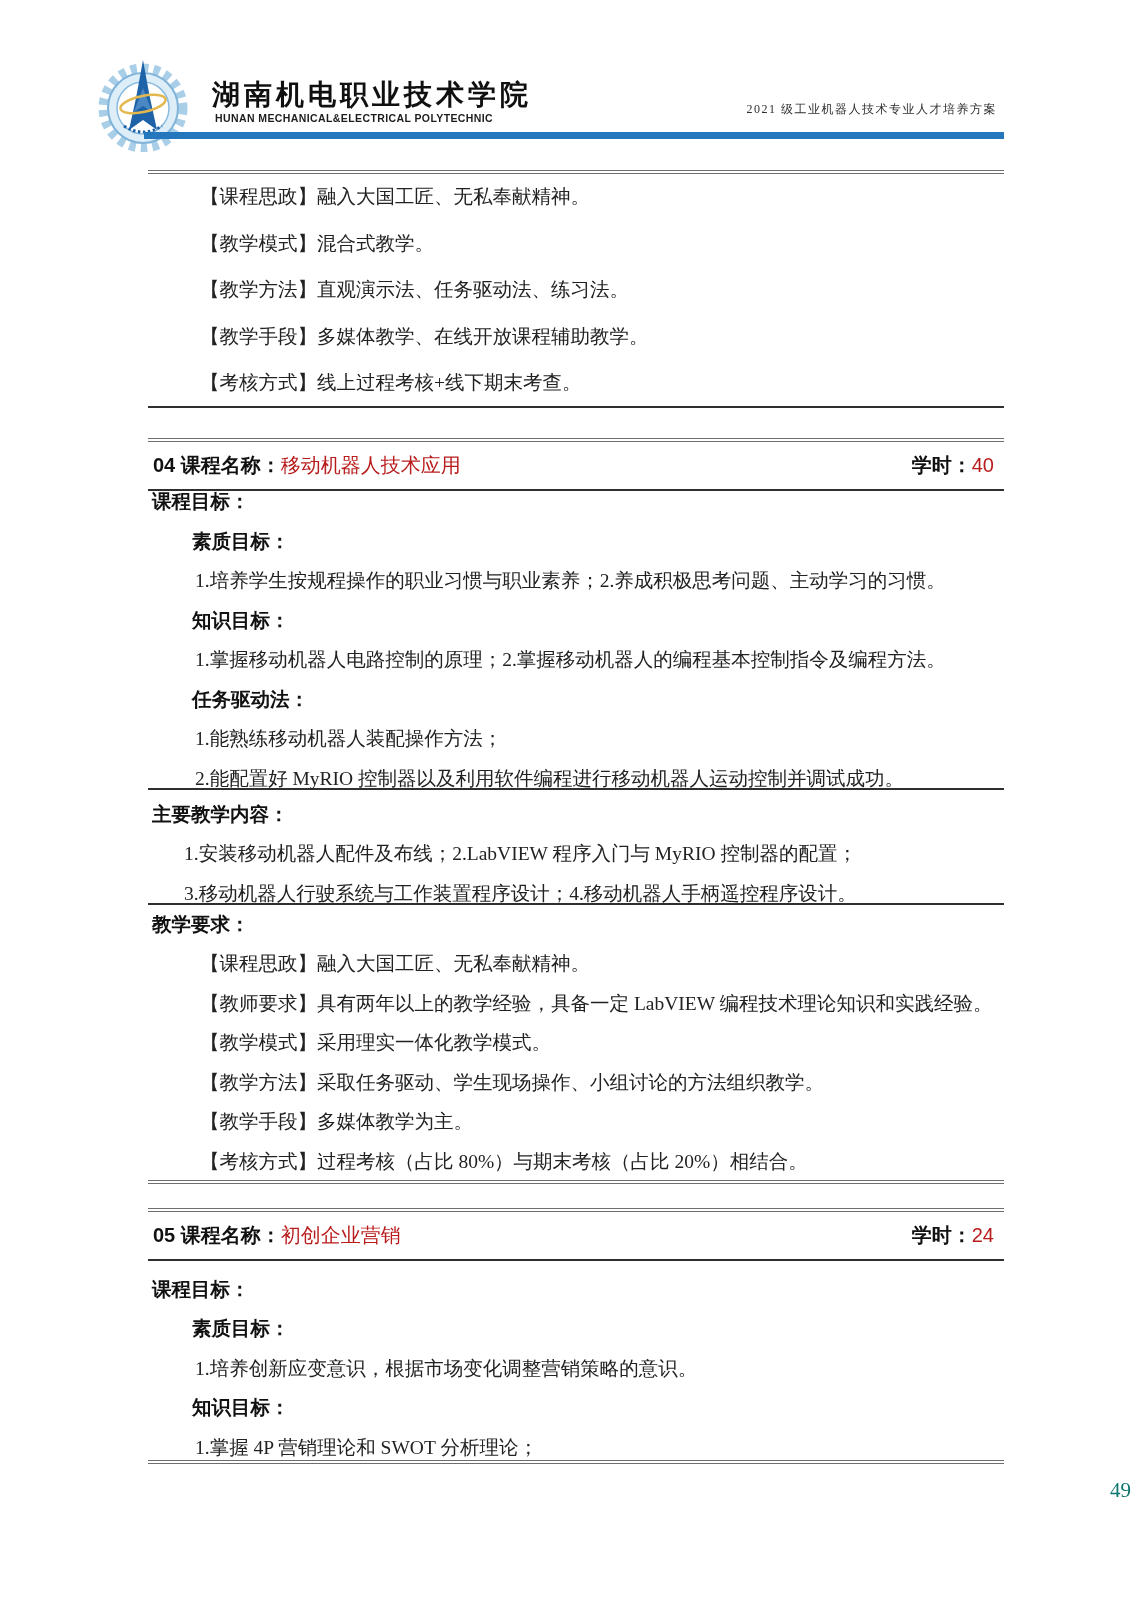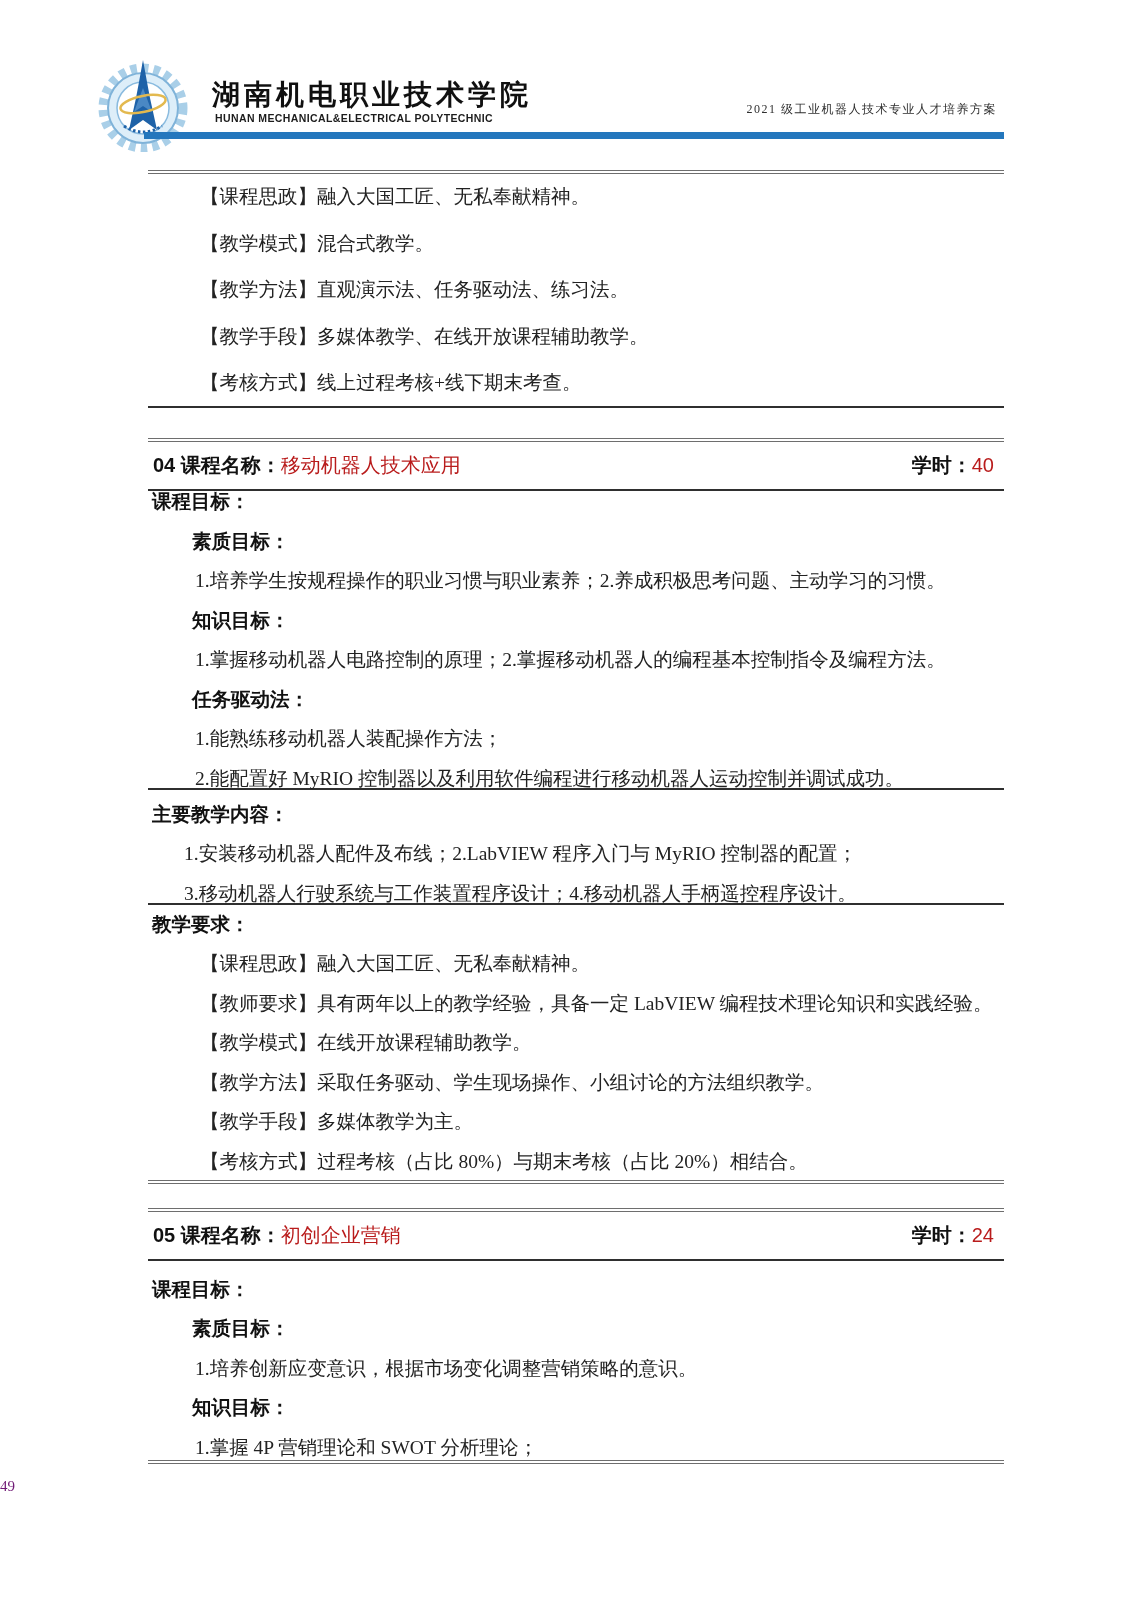--- a/index.html
+++ b/index.html
@@ -51,22 +51,22 @@
   .course-title-row{
     height:49px;border-bottom:2px solid #2f2f2f;box-sizing:border-box;
     display:flex;align-items:center;justify-content:space-between;
     padding:0 10px 0 5px;
   }
   .ct-left,.ct-right{white-space:nowrap;font-size:20px;}
   .ct-left .hei,.ct-right .hei{font-size:20px;}
   .course-name,.course-hours{font-family:Liberation Sans, sans-serif;
     font-weight:normal;color:#b91c1c;}
   
-  .page-number{position:absolute;top:1478px;left:0;width:100%;text-align:left;
-    font-size:15px;color:#701a75;}
+  .page-number{position:absolute;top:1478px;left:0;width:100%;text-align:right;
+    font-size:21px;color:#0f766e;}
 </style>
 </head>
 <body>
 
 <div class="page">
 
   <svg class="logo" width="100" height="98" viewBox="0 0 100 98">
     <circle cx="47" cy="54" r="40" fill="none" stroke="#a9cfe8" stroke-width="9" stroke-dasharray="6.5 5.2"></circle>
     <circle cx="47" cy="54" r="35" fill="#ddeef9" stroke="#7fb3d9" stroke-width="2"></circle>
     <circle cx="47" cy="54" r="26" fill="#ffffff" stroke="#8abbdf" stroke-width="1.5"></circle>
@@ -112,21 +112,21 @@
     <div class="sec bordered content-sec">
       <div class="row hei ind-4">主要教学内容：</div>
       <div class="row ind-36">1.安装移动机器人配件及布线；2.LabVIEW 程序入门与 MyRIO 控制器的配置；</div>
       <div class="row ind-36">3.移动机器人行驶系统与工作装置程序设计；4.移动机器人手柄遥控程序设计。</div>
     </div>
 
     <div class="sec req-sec">
       <div class="row hei ind-4">教学要求：</div>
       <div class="row ind-52"><span>【课程思政】</span><span>融入大国工匠、无私奉献精神。</span></div>
       <div class="row ind-52"><span>【教师要求】</span><span>具有两年以上的教学经验，具备一定 LabVIEW 编程技术理论知识和实践经验。</span></div>
-      <div class="row ind-52"><span>【教学模式】</span><span>在线开放课程辅助教学。</span></div>
+      <div class="row ind-52"><span>【教学模式】</span><span>采用理实一体化教学模式。</span></div>
       <div class="row ind-52"><span>【教学方法】</span><span>采取任务驱动、学生现场操作、小组讨论的方法组织教学。</span></div>
       <div class="row ind-52"><span>【教学手段】</span><span>多媒体教学为主。</span></div>
       <div class="row ind-52"><span>【考核方式】</span><span>过程考核（占比 80%）与期末考核（占比 20%）相结合。</span></div>
     </div>
   </section>
 
   <section class="tbl block3">
     <div class="course-title-row">
       <div class="ct-left">
         <span class="hei">05</span><span class="hei"> </span><span class="hei">课程名称：</span><span class="course-name">初创企业营销</span>

